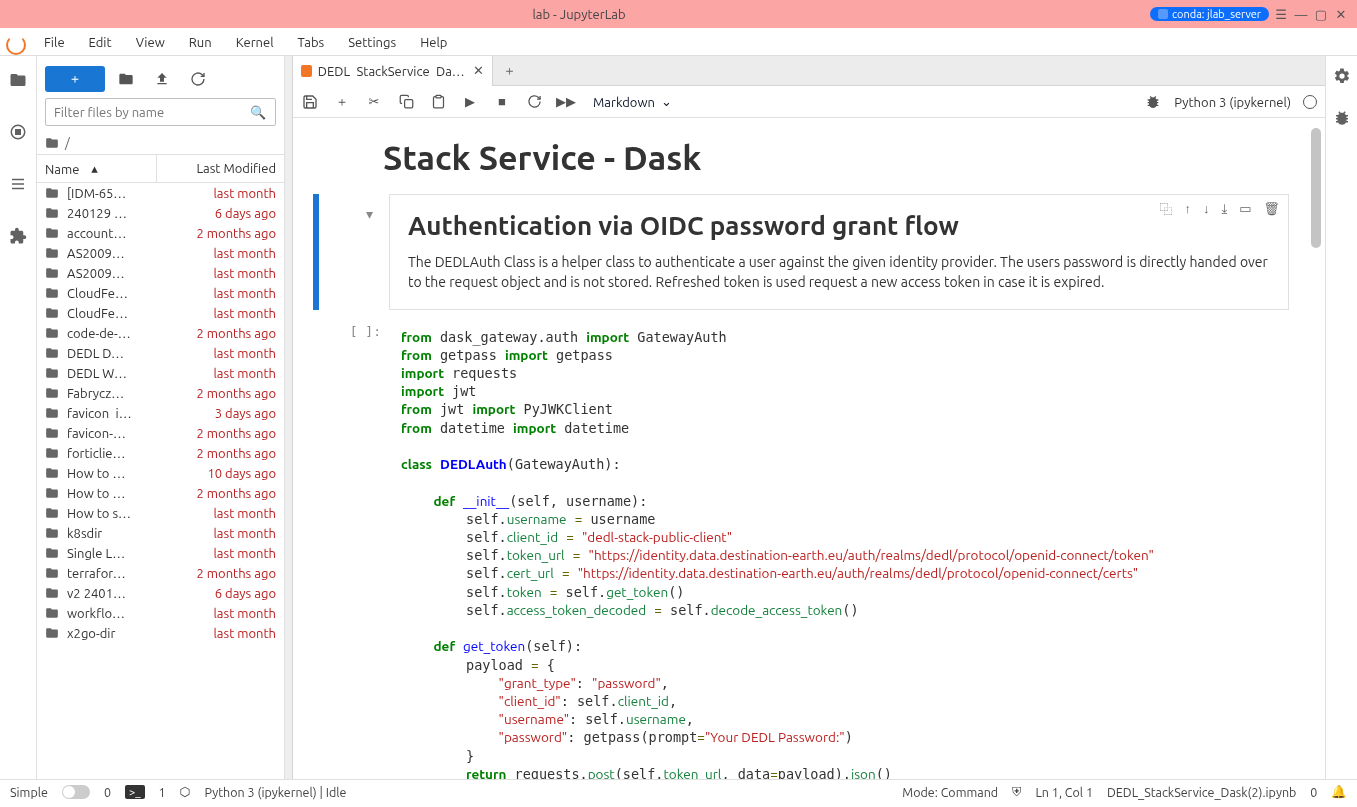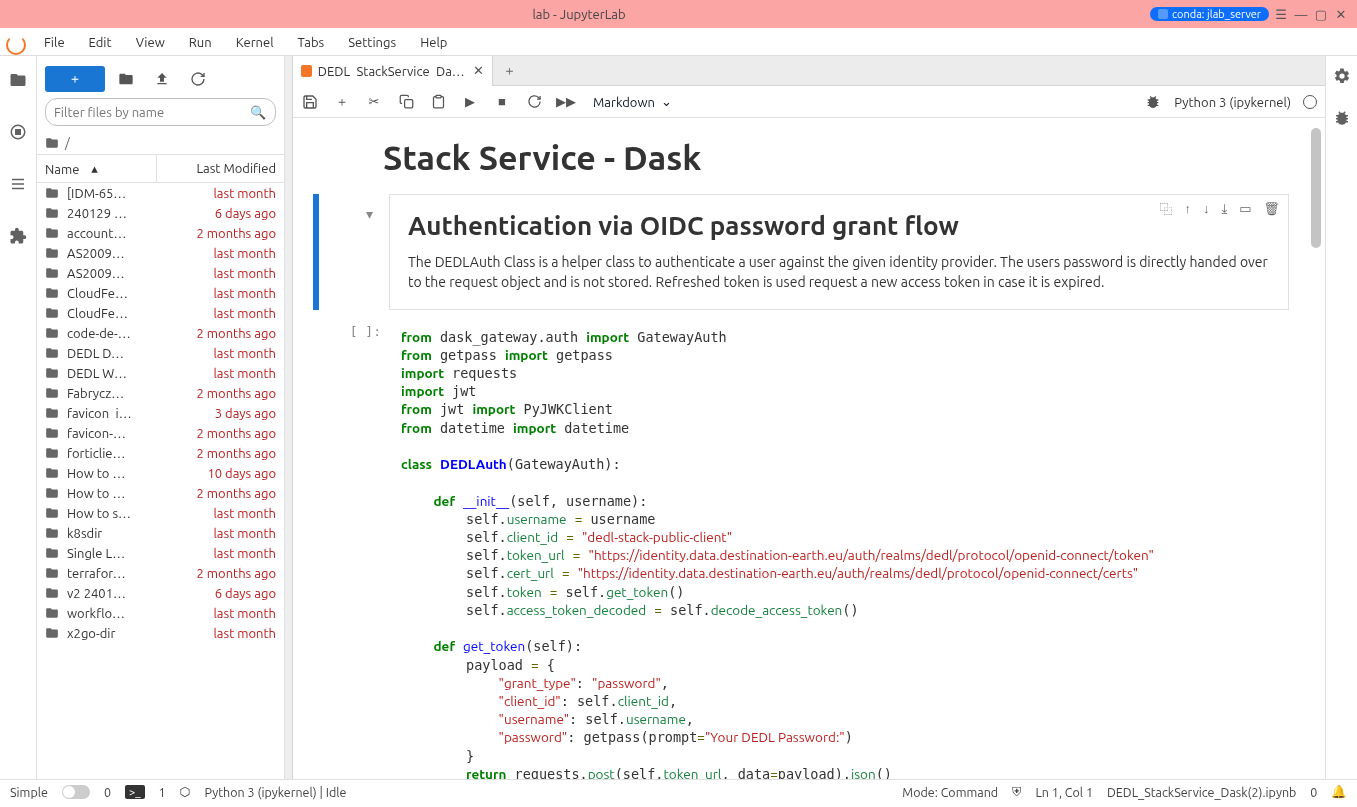--- a/index.html
+++ b/index.html
@@ -14,21 +14,21 @@
 .logo-circ { width:20px; height:20px; border:2px solid #f37626; border-radius:50%; border-top-color:transparent; }
 .menu-item { padding: 0 12px; height:100%; display:flex; align-items:center; cursor:pointer; font-size:13px; color:#333; }
 .content { display:flex; height: calc(807px - 28px - 32px - 24px); }
 .left-rail { width: 37px; border-right: 1px solid #e0e0e0; display:flex; flex-direction:column; align-items:center; padding-top:14px; gap:32px; }
 .rail-icon { width:20px; height:20px; color:#616161; cursor:pointer; display:flex; align-items:center; justify-content:center; }
 .sidebar { width: 248px; border-right: 1px solid #e0e0e0; display:flex; flex-direction:column; }
 .sb-toolbar { display:flex; align-items:center; gap:6px; padding:10px 8px 6px; }
 .sb-btn { width:30px; height:26px; display:flex; align-items:center; justify-content:center; color:#555; cursor:pointer; border-radius:3px; }
 .sb-btn.primary { background:#1976d2; color:#fff; width:60px; }
 .sb-filter { padding: 0 8px 6px; }
-.sb-filter-wrap { display:flex; align-items:center; border:1px solid #c0c0c0; border-radius:12px; height:28px; padding:0 8px; }
+.sb-filter-wrap { display:flex; align-items:center; border:1px solid #c0c0c0; border-radius:2px; height:28px; padding:0 8px; }
 .sb-filter-wrap input { border:none; outline:none; flex:1; font-size:13px; }
 .sb-bc { padding: 4px 8px; display:flex; align-items:center; gap:6px; color:#666; }
 .sb-header { display:flex; border-top:1px solid #e0e0e0; border-bottom:1px solid #e0e0e0; background:#fff; font-size:13px; }
 .sb-header .colname { flex:1; padding:6px 8px; display:flex; align-items:center; gap:12px; }
 .sb-header .colmod { width: 128px; padding:6px 8px; text-align:right; border-left:1px solid #e0e0e0; }
 .sb-list { flex:1; overflow:auto; }
 .sb-row { display:flex; align-items:center; padding:3px 8px; cursor:pointer; }
 .sb-row .icon { width:18px; color:#666; }
 .sb-row .name { flex:1; white-space:nowrap; overflow:hidden; text-overflow:ellipsis; font-size:13px; padding-left:4px; }
 .sb-row .mod { width:110px; text-align:right; color:#b91c1c; font-size:13px; }

